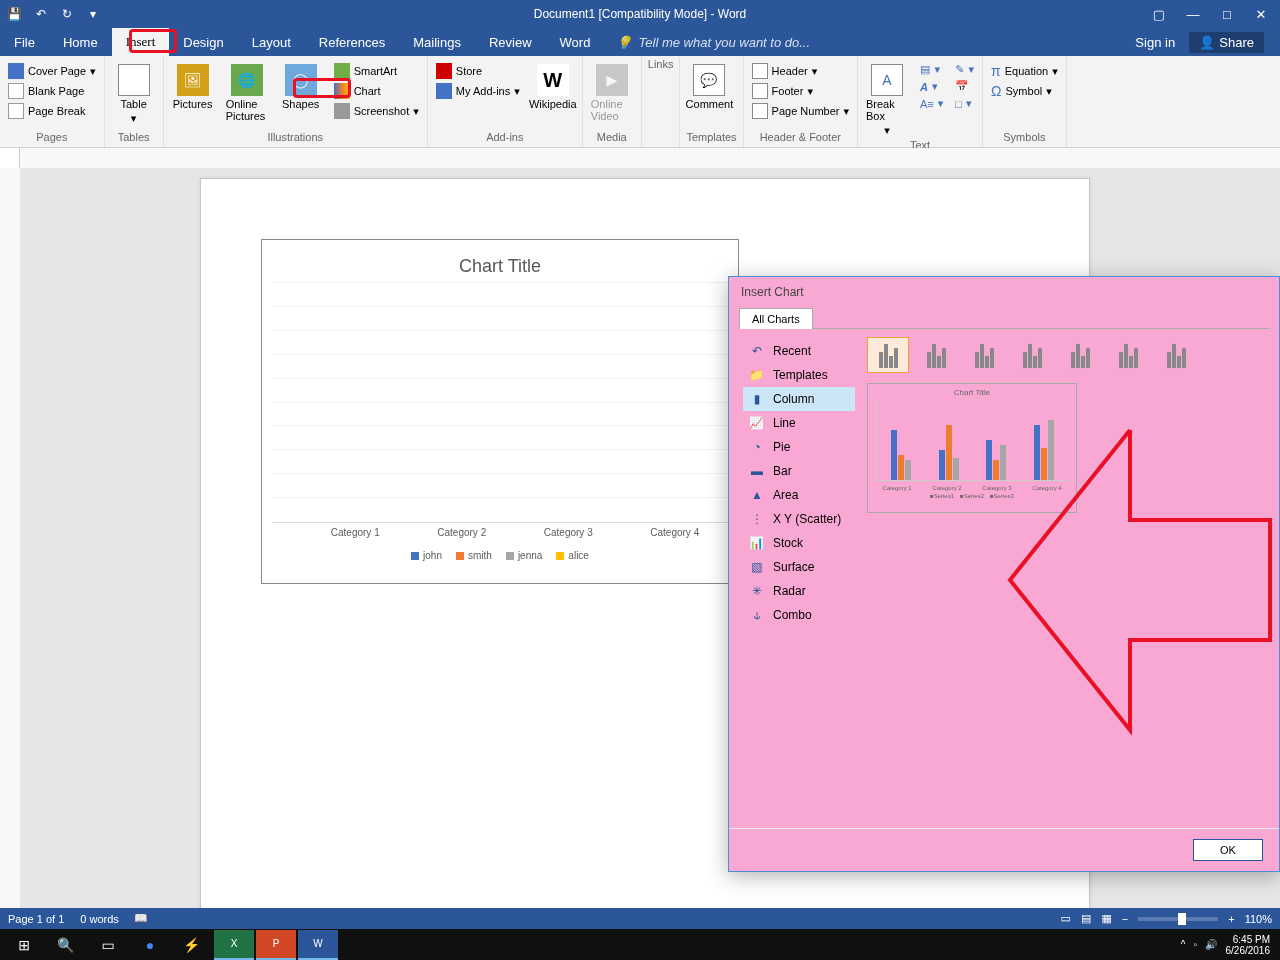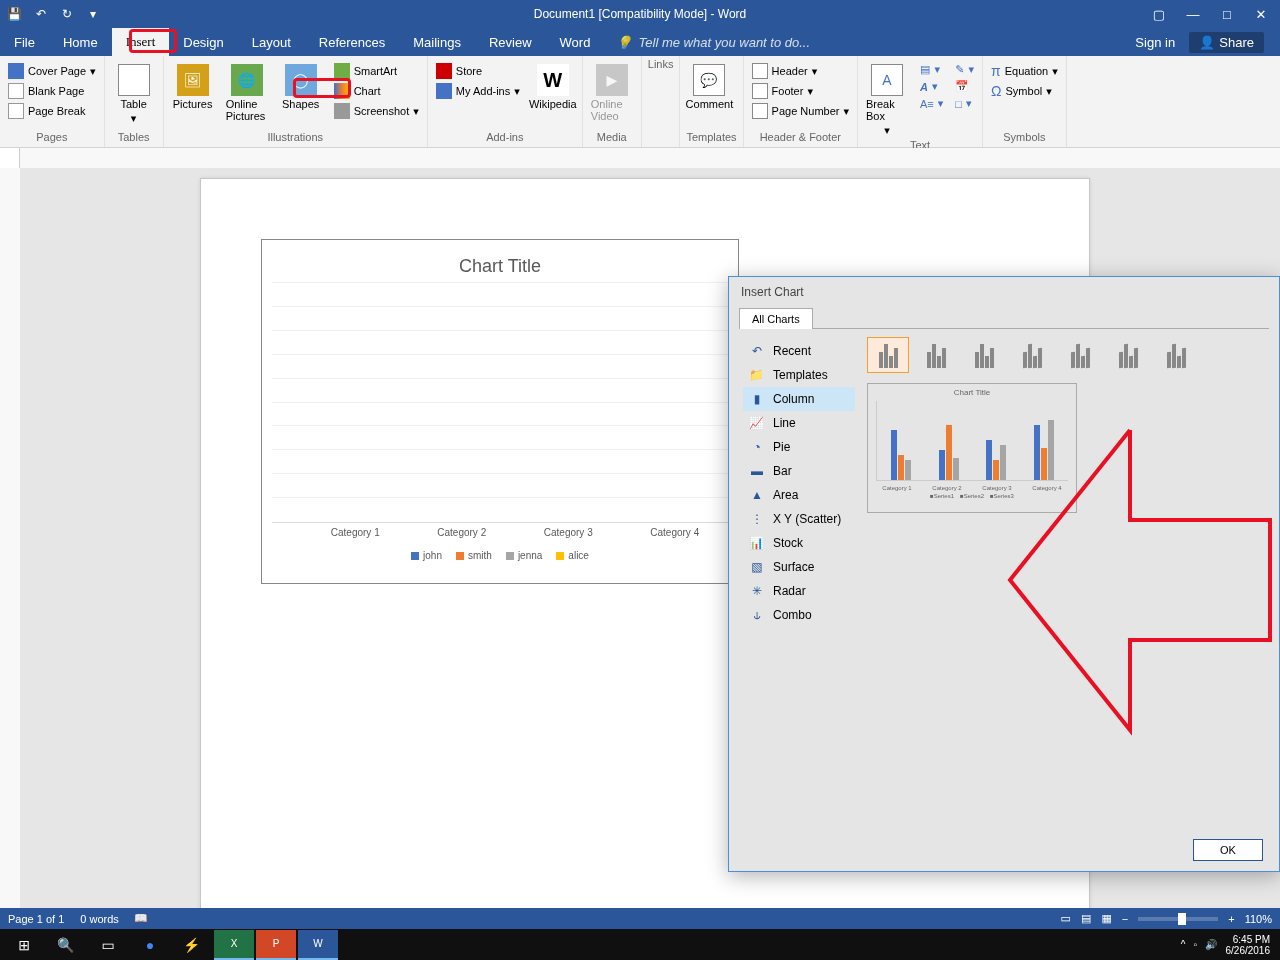--- a/index.html
+++ b/index.html
@@ -47,21 +47,21 @@
 .legend { display:flex; justify-content:center; gap:14px; font-size:10px; color:#595959; padding-top:12px; }
 .legend span { display:flex; align-items:center; gap:4px; }
 .legend i { width:8px; height:8px; display:inline-block; }
 .statusbar { position:absolute; bottom:31px; left:0; right:0; height:21px; background:#2b579a; color:#fff; font-size:11px; display:flex; align-items:center; padding:0 8px; gap:16px; }
 .status-right { margin-left:auto; display:flex; align-items:center; gap:10px; }
 .taskbar { position:absolute; bottom:0; left:0; right:0; height:31px; background:#101010; display:flex; align-items:center; padding:0 4px; gap:2px; }
 .tb-btn { width:40px; height:30px; display:flex; align-items:center; justify-content:center; color:#fff; font-size:14px; cursor:pointer; }
 .tb-btn.active { border-bottom:2px solid #76b9ed; }
 .tb-right { margin-left:auto; display:flex; align-items:center; color:#fff; font-size:10px; gap:8px; padding-right:6px; }
 .clock { text-align:right; line-height:1.1; }
-.dialog { position:absolute; left:728px; top:276px; width:552px; height:596px; background:#e5e5e5; border:1px solid #4a90d9; box-shadow:0 4px 20px rgba(0,0,0,.3); display:flex; flex-direction:column; }
+.dialog { position:absolute; left:728px; top:276px; width:552px; height:596px; background:#f9a8d4; border:1px solid #4a90d9; box-shadow:0 4px 20px rgba(0,0,0,.3); display:flex; flex-direction:column; }
 .dlg-title { padding:8px 12px; font-size:12px; color:#444; }
 .dlg-tabs { padding:0 10px; }
 .dlg-tab { display:inline-block; border:1px solid #ababab; border-bottom:none; padding:4px 12px; font-size:11px; background:#fff; position:relative; top:1px; cursor:pointer; }
 .dlg-body { flex:1; border-top:1px solid #ababab; display:flex; margin:0 10px; }
 .cat-list { width:120px; padding:10px 4px; font-size:12px; }
 .cat-item { display:flex; align-items:center; gap:8px; padding:4px 6px; cursor:pointer; }
 .cat-item.sel { background:#cde6f7; }
 .cat-icn { width:16px; height:16px; display:inline-flex; align-items:center; justify-content:center; color:#2b579a; }
 .subtype-area { flex:1; padding:8px; }
 .subtypes { display:flex; gap:6px; margin-bottom:10px; }

